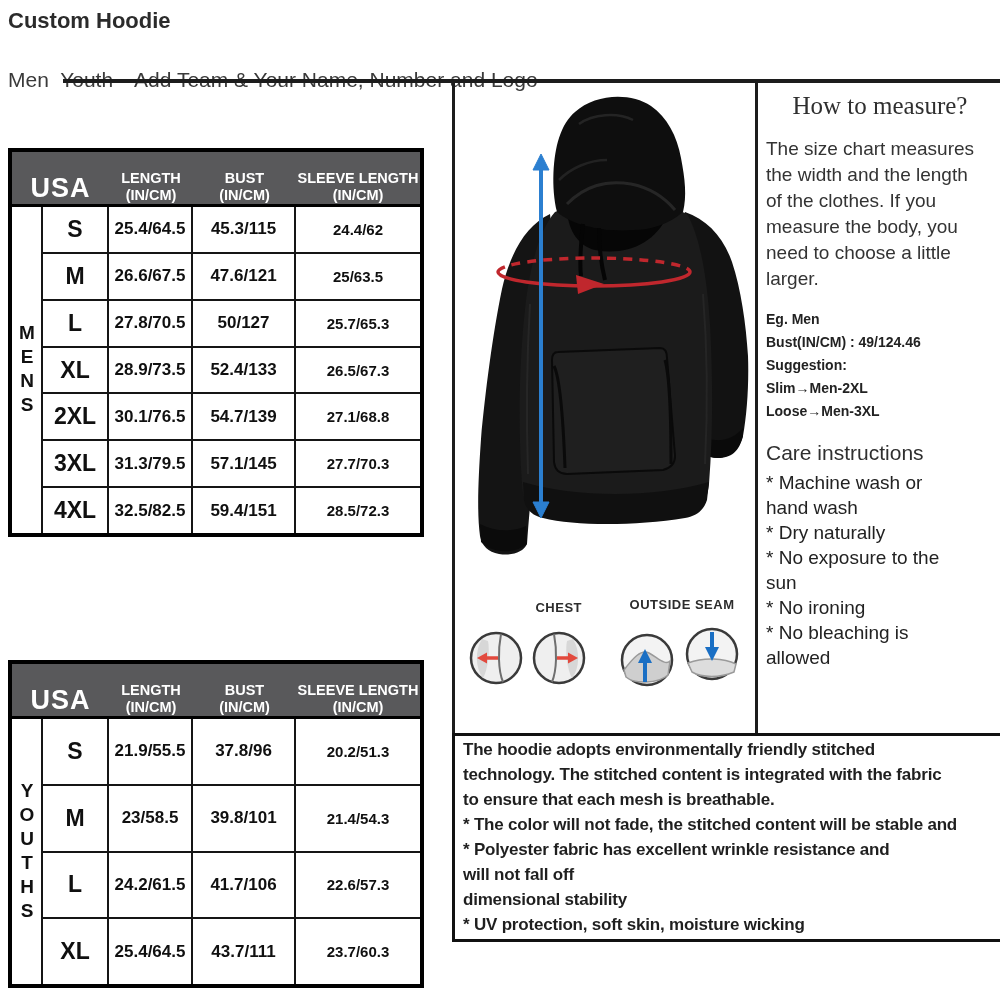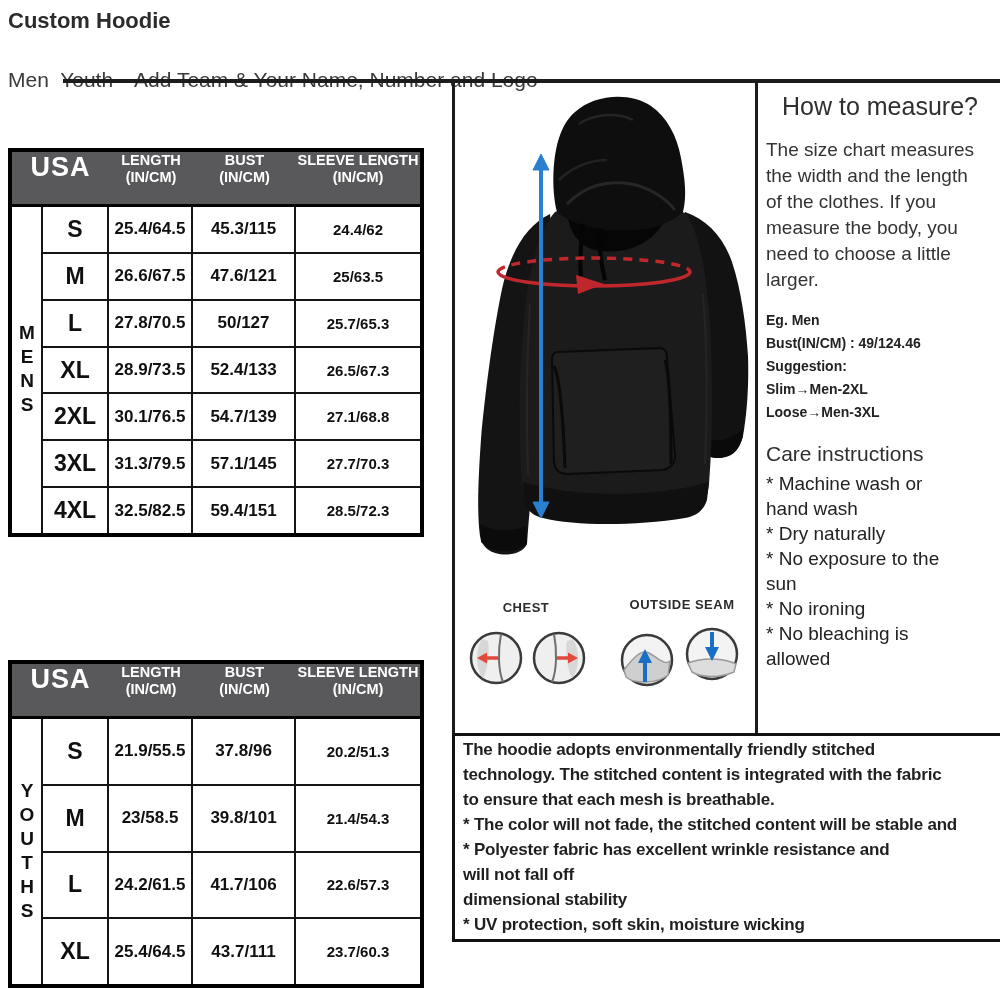--- a/index.html
+++ b/index.html
@@ -14,21 +14,21 @@
   .rule-top{position:absolute; left:63px; top:79px; width:937px; height:4px; background:#1c1c1c;}
   .vline{position:absolute; top:79px; width:3px; height:657px; background:#1c1c1c;}
   .vline.left{left:452px;}
   .vline.right{left:755px;}
 
   
   .size-table{position:absolute; left:8px; width:416px; border:4px solid #000; background:#fff;}
   #mens-table{top:148px; height:389px;}
   #youths-table{top:660px; height:328px;}
   .size-table{display:flex; flex-direction:column;}
-  .t-head{display:flex; align-items:flex-start; background:#59595b; color:#fff; border-bottom:3px solid #000; height:55px; flex:0 0 55px;}
+  .t-head{display:flex; align-items:flex-end; background:#59595b; color:#fff; border-bottom:3px solid #000; height:55px; flex:0 0 55px;}
   .th-usa{width:97px; text-align:center; font-weight:700; font-size:27px; letter-spacing:1px;}
   .th-col{display:flex; flex-direction:column; align-items:center; justify-content:center; font-weight:700; font-size:14.5px; line-height:17px;}
   .th-len{width:84px;} .th-bust{width:103px;} .th-sleeve{flex:1;}
   .t-body{display:flex; flex:1; min-height:0;}
   .v-label{width:31px; border-right:2px solid #151515; display:flex; align-items:center; justify-content:center;
            writing-mode:vertical-lr; text-orientation:upright; font-weight:700; font-size:19px; letter-spacing:3px; color:#111;}
   .t-rows{flex:1; display:flex; flex-direction:column;}
   .t-row{flex:1; display:flex; border-bottom:2px solid #151515;}
   .t-row:last-child{border-bottom:none;}
   .td{display:flex; align-items:center; justify-content:center; font-weight:700; border-right:2px solid #151515; color:#101010;}
@@ -36,31 +36,31 @@
   .td-size{width:66px; font-size:23px;}
   .td-len{width:84px; font-size:17px;}
   .td-bust{width:103px; font-size:17px;}
   .td-sleeve{flex:1; font-size:15px;}
 
   
   .hoodie-figure{position:absolute; left:455px; top:84px; width:300px; height:500px;}
 
   
   .measure-label{position:absolute; font-size:13px; font-weight:700; color:#2c2c2c; letter-spacing:.5px;}
-  #chest-label{left:470px; top:600px; width:112px; text-align:center;}
+  #chest-label{left:470px; top:600px; width:112px; text-align:right;}
   #seam-label{left:612px; top:597px; width:140px; text-align:center;}
   .measure-icon{position:absolute; width:56px; height:56px;}
   #mi-1{left:468px; top:630px;}
   #mi-2{left:531px; top:630px;}
   #mi-3{left:619px; top:632px;}
   #mi-4{left:684px; top:626px;}
 
   
   .htm-panel{position:absolute; left:766px; top:92px; width:228px;}
-  .htm-heading{font-size:25px; font-weight:400; color:#2f2f2f; text-align:center; margin-bottom:16px;}
+  .htm-heading{font-size:25px; font-weight:400; color:#2f2f2f; text-align:center; margin-bottom:16px;font-family:Liberation Serif, serif;}
   .htm-body{font-size:19px; line-height:26px; color:#333; white-space:pre-line;}
   .eg-block{margin-top:16px; font-size:14px; line-height:23px; font-weight:700; color:#222; white-space:pre-line;}
   .care-heading{margin-top:18px; font-size:21px; color:#2f2f2f;}
   .care-list{margin-top:5px; font-size:19px; line-height:25px; color:#222; white-space:pre-line;}
 
   
   .notes-box{position:absolute; left:452px; top:733px; width:640px; height:209px; border:3px solid #111; background:#fff;
              padding:1px 8px; overflow:hidden;}
   .note-line{font-size:17px; line-height:25px; font-weight:700; color:#1f1f1f; white-space:nowrap; letter-spacing:-0.2px;}
 </style>

